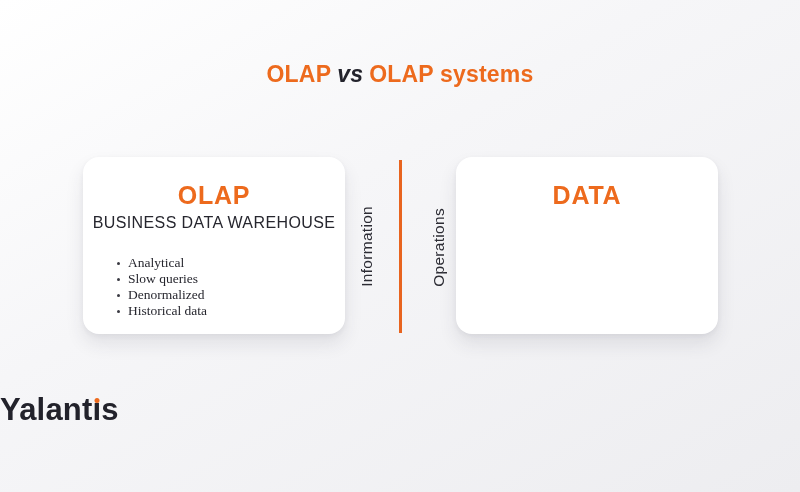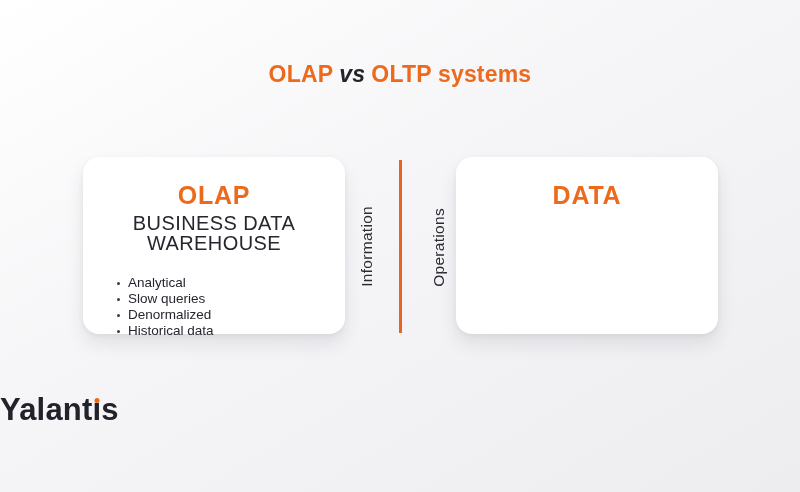--- a/index.html
+++ b/index.html
@@ -35,29 +35,29 @@
   .card-left  { left: 83px; }
   .card-right { left: 456px; }
 
   .card h2 {
     margin: 24px 0 0; text-align: center;
     font-size: 25px; line-height: 28px; font-weight: 700;
     letter-spacing: 0.8px; color: #ed6a1d;
   }
   .card h3 {
     margin: 4px 8px 0; text-align: center;
-    font-size: 20px; line-height: 20px; font-weight: 500;
+    font-size: 16px; line-height: 20px; font-weight: 500;
     letter-spacing: 0.4px; color: #26262e;
   }
   .list {
     margin: 22px 0 0; padding: 0; list-style: none;
   }
   .list li {
     display: flex; align-items: flex-start;
-    font-size: 13.5px; line-height: 16px; color: #26262e;
+    font-size: 13.5px; line-height: 16px; color: #26262e; font-family: Liberation Serif, serif;
   }
   .list-left  { padding-left: 34px; }
   .list-right { padding-left: 64px; }
   .dot {
     width: 3px; height: 3px; border-radius: 50%;
     background: #3a3a42; margin: 7px 8px 0 0; flex: none;
   }
 
   
   .divider {
@@ -86,21 +86,21 @@
     top: 6px; width: 5px; height: 5px; border-radius: 50%;
     background: #ed6a1d;
   }
 </style>
 </head>
 <body>
 
 <div class="canvas">
 
   <h1 class="title">
-    <span class="orange">OLAP</span><span class="vs">vs</span><span class="orange">OLTP systems</span>
+    <span class="orange">OLAP</span><span class="vs">vs</span><span class="orange">OLAP systems</span>
   </h1>
 
   <section class="card card-left">
     <h2>OLAP</h2>
     <h3>BUSINESS DATA WAREHOUSE</h3>
     <ul class="list list-left">
       <li>
           <span class="dot"></span>
           <span>Analytical</span>
         </li>

